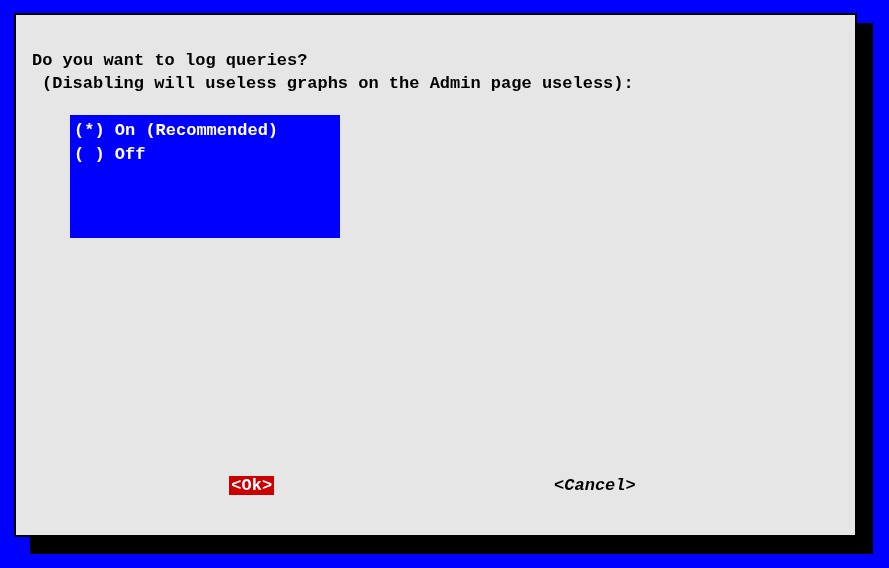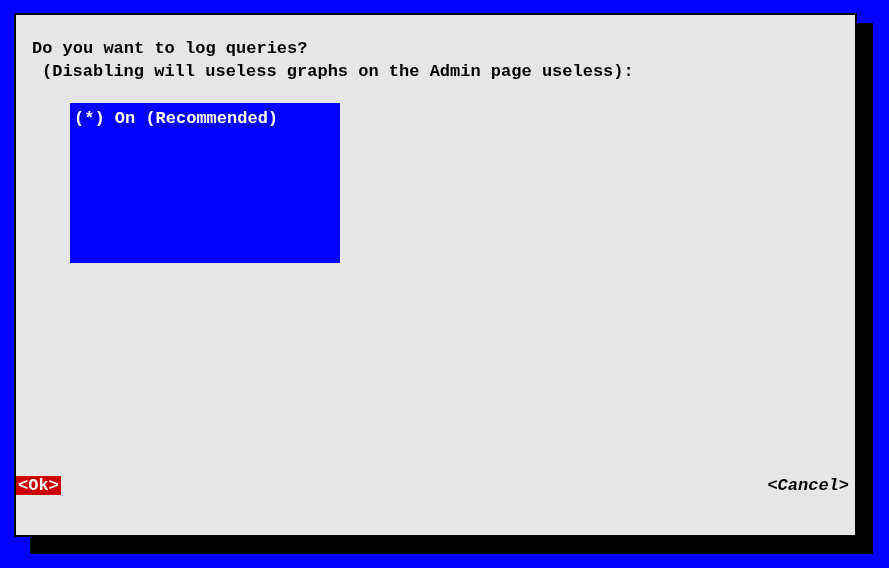--- a/index.html
+++ b/index.html
@@ -27,52 +27,52 @@
     .dialog {
       position: absolute;
       top: 13px;
       left: 14px;
       width: 843px;
       height: 524px;
       background: #e6e6e6;
       border: 2px solid #000000;
     }
     .dialog-inner {
-      padding: 24px 16px 16px 16px;
+      padding: 36px 16px 16px 16px;
     }
     .prompt-line1 {
       color: #000000;
       margin-left: 0;
     }
     .prompt-line2 {
       color: #000000;
       margin-left: 10px;
       margin-top: 4px;
     }
     .options-box {
       margin-top: 22px;
       margin-left: 38px;
       width: 270px;
-      height: 160px;
+      height: 123px;
       background: #0000ff;
       padding: 4px 4px;
     }
     .option-item {
       color: #ffffff;
       white-space: pre;
       line-height: 24px;
       cursor: pointer;
     }
     .buttons-row {
       position: absolute;
       bottom: 40px;
       left: 0;
       right: 6px;
       display: flex;
-      justify-content: space-between;
+      justify-content: center;
       gap: 280px;
     }
     .btn-ok {
       background: #cc0000;
       color: #ffffff;
       padding: 0 2px;
       cursor: pointer;
     }
     .btn-cancel {
       color: #000000;
@@ -83,19 +83,20 @@
 </head>
 <body>
 
 <div class="dialog-shadow"></div>
 <div class="dialog">
   <div class="dialog-inner">
     <div class="prompt-line1">Do you want to log queries?</div>
     <div class="prompt-line2">(Disabling will useless graphs on the Admin page useless):</div>
     <div class="options-box">
       <div class="option-item">(*) On (Recommended)</div>
+      <div class="option-item">( ) Off</div>
     </div>
     <div class="buttons-row">
       <span class="btn-ok">&lt;Ok&gt;</span>
       <span class="btn-cancel">&lt;Cancel&gt;</span>
     </div>
   </div>
 </div>
 
 </body></html>

